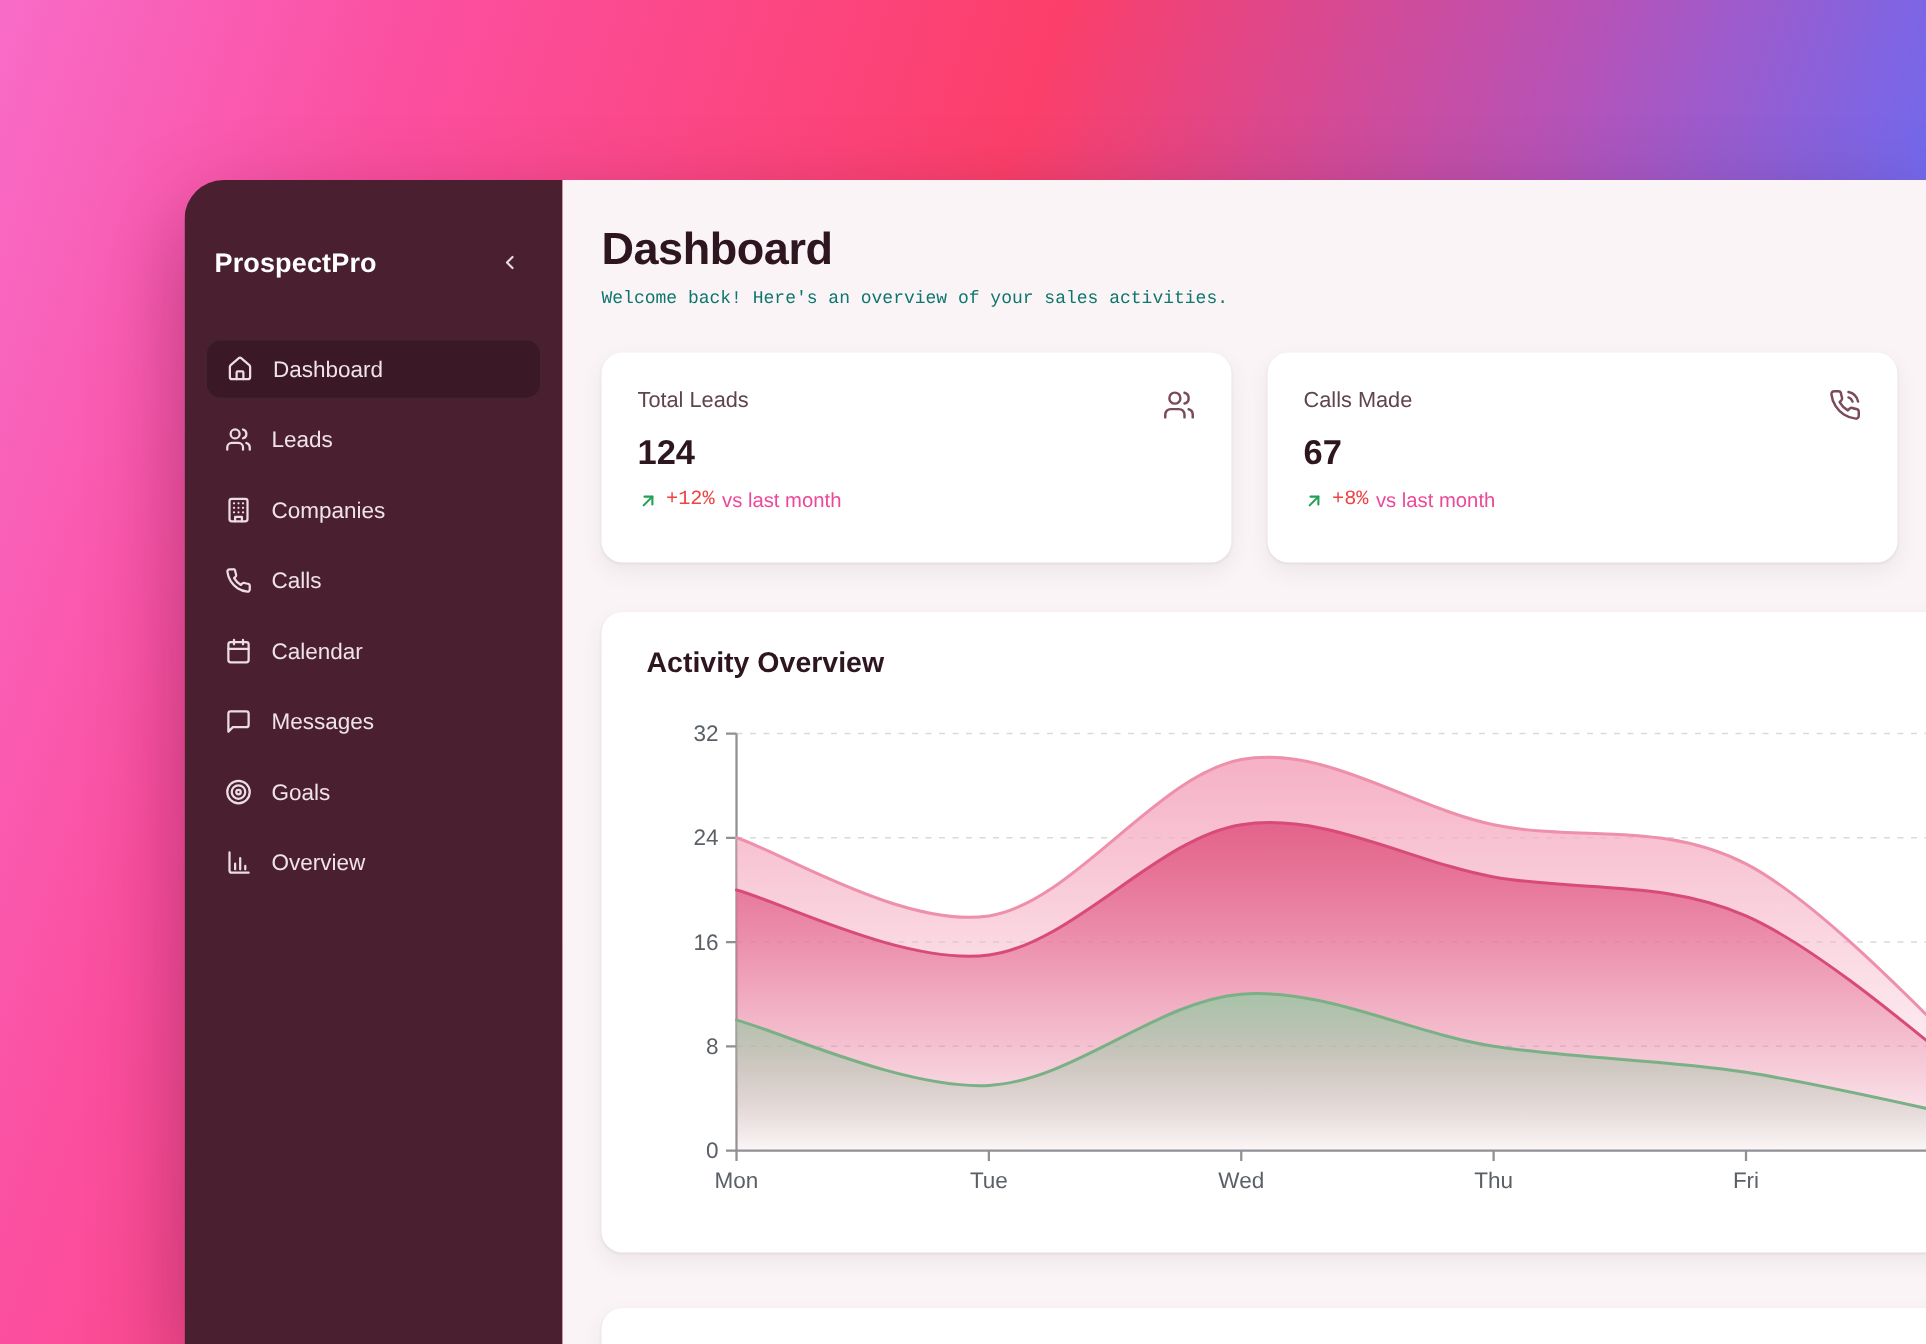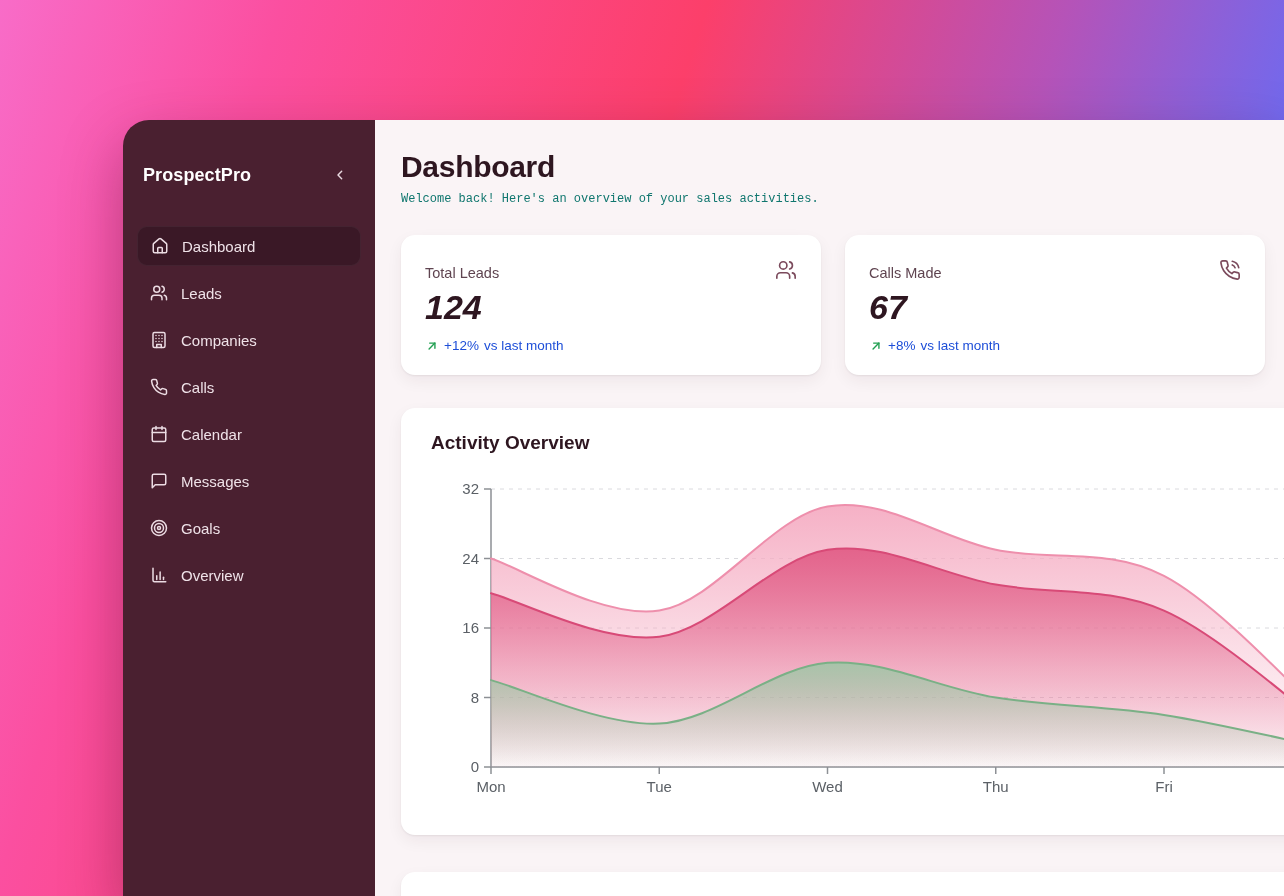--- a/index.html
+++ b/index.html
@@ -33,30 +33,30 @@
   .nav-icon svg { width:18px; height:18px; }
   
   .main { flex:1; background:#faf4f6; padding:30px 0 0 26px; position:relative; overflow:hidden; }
   .page-title { font-size:30px; font-weight:800; color:#2e1620; letter-spacing:-.3px; }
   .page-subtitle { margin-top:8px; font-size:12px; color:#0f766e;font-family:Liberation Mono, monospace; }
   .stats-row { display:flex; gap:24px; margin-top:29px; }
   .stat-card {
     width:420px; height:140px; background:#fff; border-radius:14px; padding:24px;
     box-shadow:0 1px 2px rgba(46,22,32,.07), 0 6px 16px rgba(46,22,32,.06);
   }
-  .stat-top { display:flex; justify-content:space-between; align-items:flex-end; }
+  .stat-top { display:flex; justify-content:space-between; align-items:flex-start; }
   .stat-label { font-size:14.5px; color:#5f4450; }
   .stat-icon { color:#7b4a5c; display:flex; }
   .stat-icon svg { width:22px; height:22px; }
-  .stat-value { margin-top:7px; font-size:34px; font-weight:800; color:#2e1620;font-style:italic; }
+  .stat-value { margin-top:7px; font-size:23px; font-weight:800; color:#2e1620; }
   .stat-trend { margin-top:11px; display:flex; align-items:center; gap:5px; font-size:13.5px; }
   .trend-arrow { color:#22a052; display:flex; }
   .trend-arrow svg { width:14px; height:14px; }
-  .trend-pct { color:#1d4ed8; }
-  .trend-suffix { color:#1d4ed8; }
+  .trend-pct { color:#ef4444;font-family:Liberation Mono, monospace; }
+  .trend-suffix { color:#ec4899; }
   .chart-card {
     margin-top:33px; width:920px; height:427px; background:#fff; border-radius:14px;
     padding:24px 0 0 30px;
     box-shadow:0 1px 2px rgba(46,22,32,.07), 0 6px 16px rgba(46,22,32,.06);
   }
   .chart-title { font-size:19px; font-weight:800; color:#2e1620; }
   .chart-svg { display:block; margin-top:9px; }
   .chart-svg text { font-family:"Liberation Sans", sans-serif; }
   .bottom-card {
     margin-top:37px; width:920px; height:120px; background:#fff; border-radius:14px;

